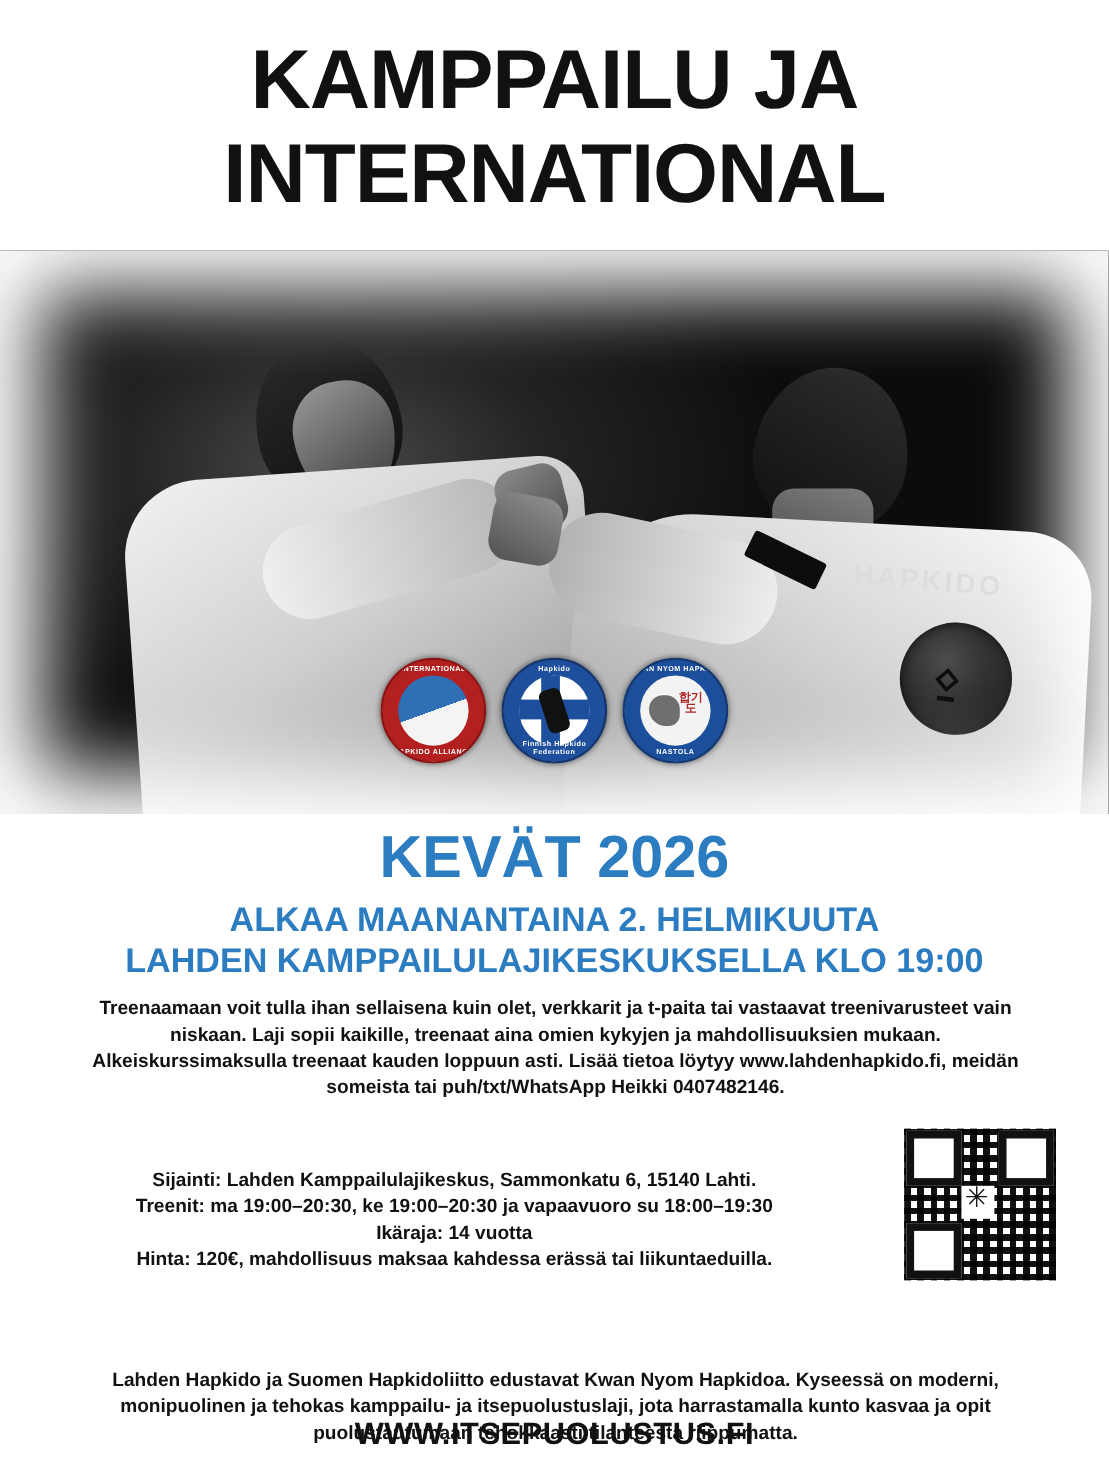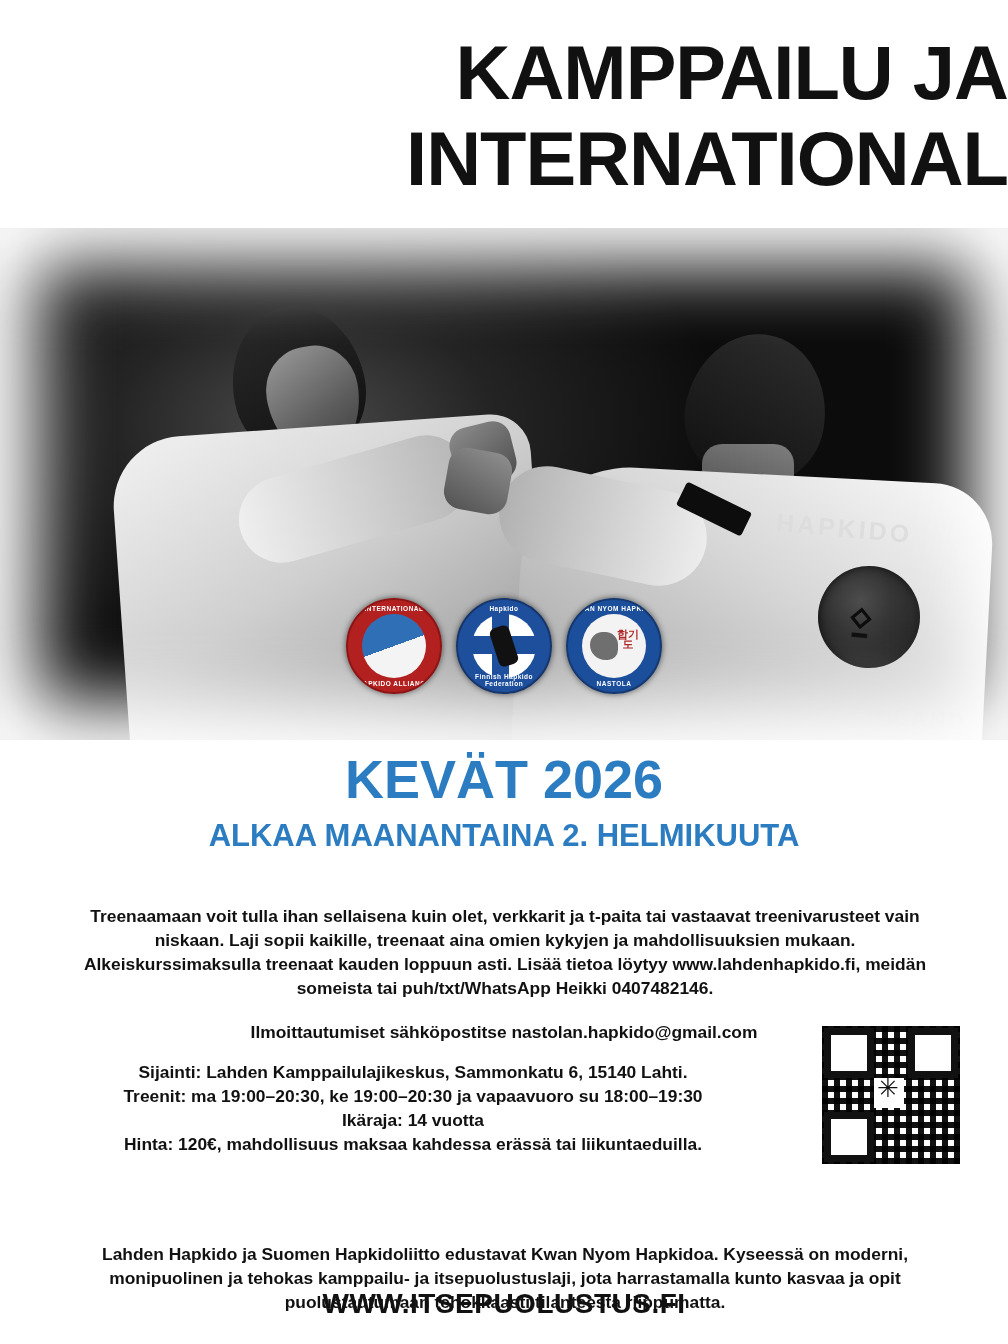--- a/index.html
+++ b/index.html
@@ -21,21 +21,21 @@
     height: 1344px;
     background: #ffffff;
   }
 
   
   .headline {
     position: absolute;
     top: 34px;
     left: 0;
     width: 1008px;
-    text-align: right;
+    text-align: center;
     color: #111111;
     font-weight: bold;
     line-height: 1.02;
     letter-spacing: -1px;
     z-index: 5;
   }
   .headline .l1 {
     display: block;
     font-size: 76px;
   }
@@ -486,23 +486,23 @@
       <div class="inner"></div>
       <div class="bird"></div>
       <div class="han">합기도</div>
       <div class="logo-ring-text top">KWAN NYOM HAPKIDO</div>
       <div class="logo-ring-text bot">NASTOLA</div>
     </div>
   </div>
 
   <div class="season">KEVÄT 2026</div>
   <div class="subline subline-1">ALKAA MAANANTAINA 2. HELMIKUUTA</div>
+  <div class="subline subline-2">LAHDEN KAMPPAILULAJIKESKUKSELLA KLO 19:00</div>
 
   <div class="body-text para-1">Treenaamaan voit tulla ihan sellaisena kuin olet, verkkarit ja t-paita tai vastaavat treenivarusteet vain niskaan. Laji sopii kaikille, treenaat aina omien kykyjen ja mahdollisuuksien mukaan. Alkeiskurssimaksulla treenaat kauden loppuun asti. Lisää tietoa löytyy www.lahdenhapkido.fi, meidän someista tai puh/txt/WhatsApp Heikki 0407482146.</div>
-  <div class="body-text para-2">Ilmoittautumiset sähköpostitse nastolan.hapkido@gmail.com</div>
 
   <div class="body-text details">
     <div>Sijainti: Lahden Kamppailulajikeskus, Sammonkatu 6, 15140 Lahti.</div>
     <div>Treenit: ma 19:00–20:30, ke 19:00–20:30 ja vapaavuoro su 18:00–19:30</div>
     <div>Ikäraja: 14 vuotta</div>
     <div>Hinta: 120€, mahdollisuus maksaa kahdessa erässä tai liikuntaeduilla.</div>
   </div>
 
   <div class="qr">
     <div class="eye tl"></div>

